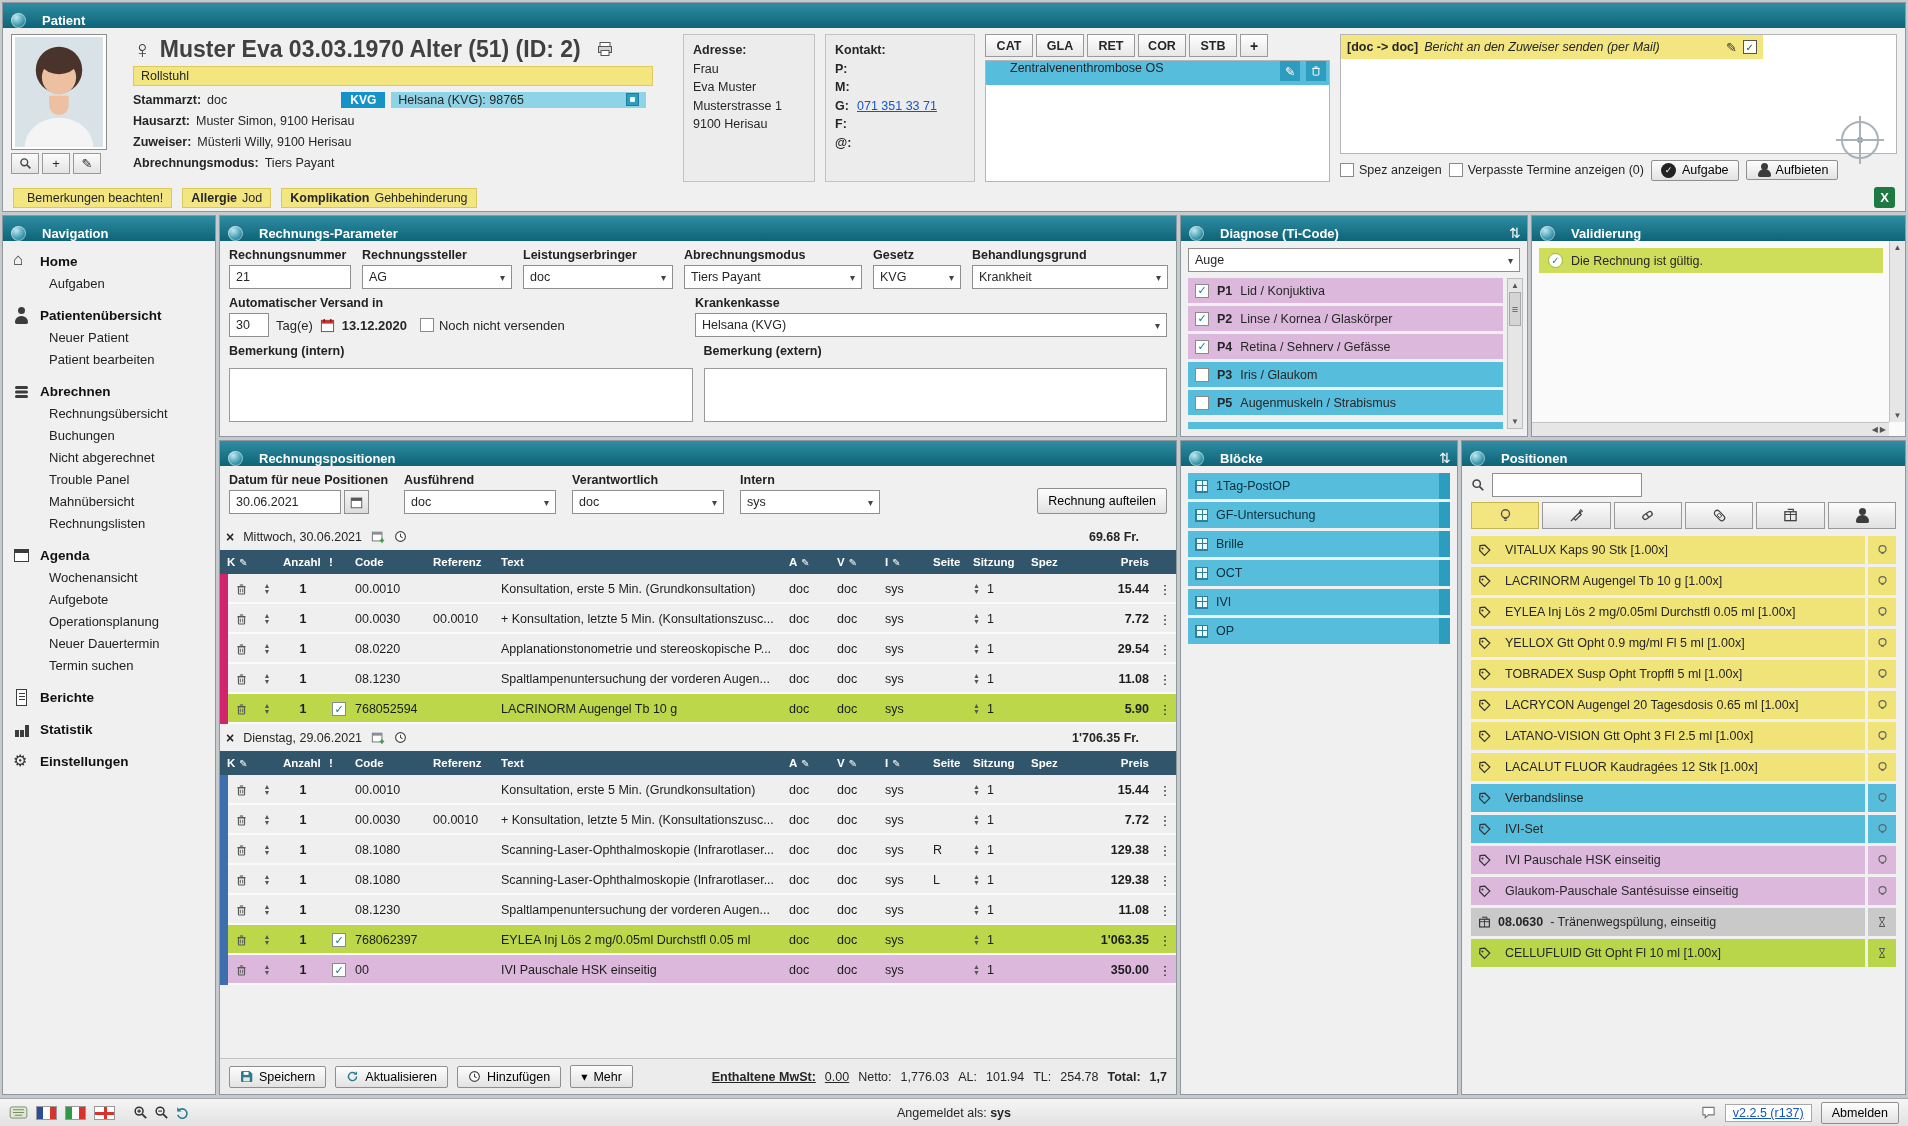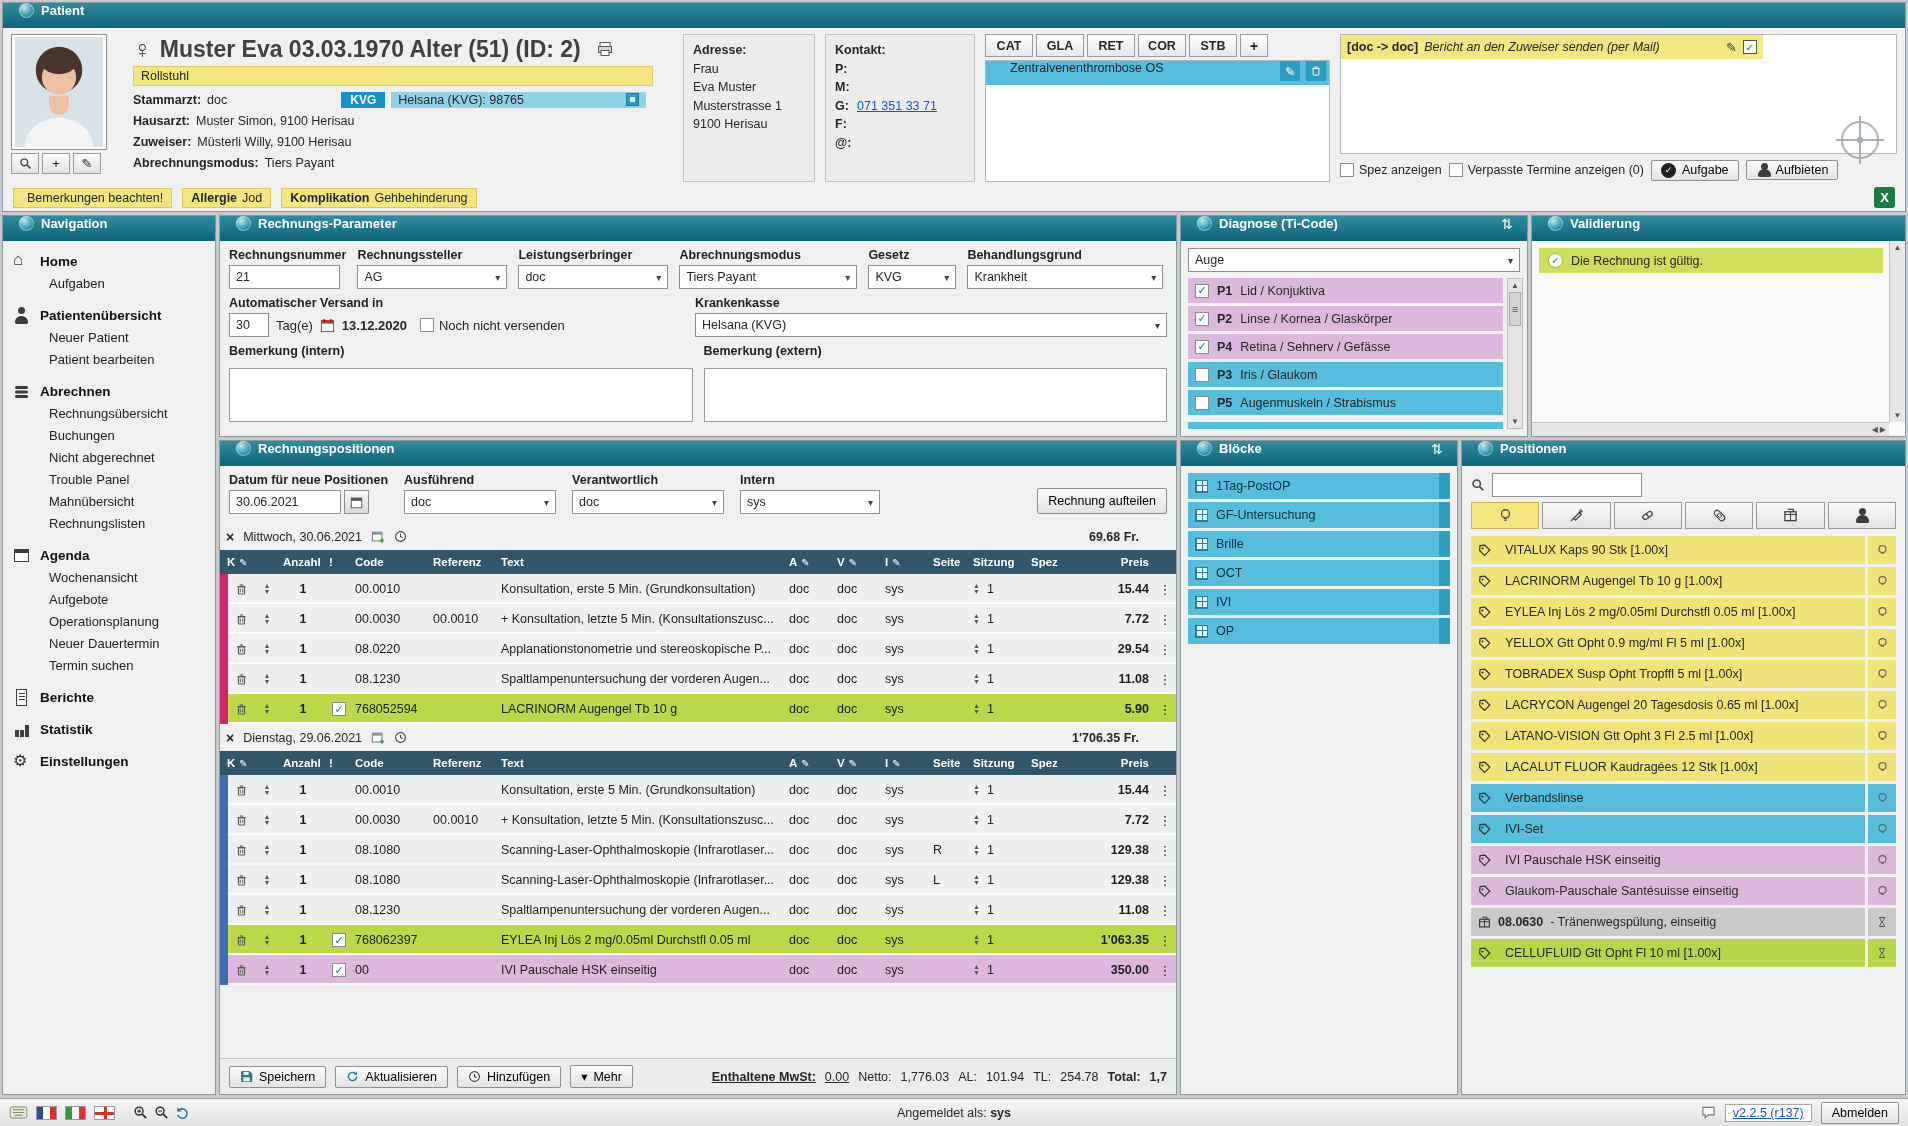--- a/index.html
+++ b/index.html
@@ -3,21 +3,21 @@
 <meta charset="utf-8">
 <title>Patient</title>
 <style>
 *{box-sizing:border-box;margin:0;padding:0}
 html,body{width:1908px;height:1126px}
 body{font-family:"Liberation Sans","DejaVu Sans",sans-serif;font-size:13px;color:#262626;background:#c6cacc;overflow:hidden;display:flex;flex-direction:column}
 svg{display:block}
 b{font-weight:bold}
 
 .panel{background:#f0f0f0;border:1px solid #8f989c;display:flex;flex-direction:column;min-height:0;min-width:0;position:relative}
-.phead{flex:0 0 25px;background:linear-gradient(#2f8da2,#0e6377);color:#fff;display:flex;align-items:flex-start;gap:7px;padding:0 16px;font-weight:bold;font-size:13px}
+.phead{flex:0 0 25px;background:linear-gradient(#2f8da2,#0e6377);color:#fff;display:flex;align-items:flex-end;gap:16px;padding:0 8px;font-weight:bold;font-size:13px}
 .plogo{width:15px;height:15px;border-radius:50%;background:radial-gradient(circle at 35% 30%,#c2e7f0,#3e9cb0 55%,#0d5568);box-shadow:inset 0 0 0 1px rgba(255,255,255,.45);flex:none}
 .phead .hico{margin-left:auto;font-weight:normal;font-size:14px;cursor:pointer;letter-spacing:-2px}
 
 .btn{display:inline-flex;align-items:center;gap:6px;background:linear-gradient(#fdfdfd,#e2e2e2);border:1px solid #8f8f8f;border-radius:2px;padding:3px 10px;font-size:12.5px;cursor:pointer;font-family:inherit;white-space:nowrap}
 .inp,.sel{background:#fff;border:1px solid #8f8f8f;height:24px;display:flex;align-items:center;padding:0 6px;font-size:12.5px}
 .sel{justify-content:space-between;gap:6px;cursor:pointer}
 .sel .val{overflow:hidden;white-space:nowrap}
 .sel .chev{font-size:10px;color:#444}
 .sel.text .chev{visibility:hidden}
 .cb{width:14px;height:14px;border:1px solid #8a8a8a;background:#fff;display:inline-flex;align-items:center;justify-content:center;font-size:11px;color:#0e7c8f;font-weight:bold;flex:none;cursor:pointer}
@@ -102,21 +102,21 @@
 .nico.billing::before{content:"";position:absolute;left:2px;top:3px;width:13px;height:3px;border-radius:2px;background:#3c3c3c;box-shadow:0 4.5px 0 #3c3c3c,0 9px 0 #3c3c3c}
 .nico.calendar::before{content:"";position:absolute;inset:2px 1px;border:1.3px solid #3c3c3c;background:#fff}
 .nico.calendar::after{content:"";position:absolute;left:1px;right:1px;top:2px;height:4px;background:#3c3c3c}
 .nico.report::before{content:"";position:absolute;inset:0 3px;background:#fff;border:1.3px solid #3c3c3c}
 .nico.report::after{content:"";position:absolute;left:6px;top:4px;width:6px;height:1.3px;background:#3c3c3c;box-shadow:0 3px 0 #3c3c3c,0 6px 0 #3c3c3c}
 .nico.stats::before{content:"";position:absolute;left:2px;bottom:1px;width:3.5px;height:7px;background:#3c3c3c;box-shadow:5px 0 0 #3c3c3c}
 .nico.stats::after{content:"";position:absolute;left:12px;bottom:1px;width:3.5px;height:12px;background:#3c3c3c}
 
 .rpbody{flex:1;padding:7px 9px;display:flex;flex-direction:column;gap:7px;overflow:hidden}
 .rprow1{display:flex;gap:11px}
-.rprow1 .field:nth-of-type(1) .sel{width:111px}
+.rprow1 .field:nth-of-type(1) .sel{width:122px}
 .rprow1 .field:nth-of-type(2) .sel{width:150px}
 .rprow1 .field:nth-of-type(3) .sel{width:150px}
 .rprow1 .field:nth-of-type(4) .sel{width:178px}
 .rprow1 .field:nth-of-type(5) .sel{width:88px}
 .rprow1 .field:nth-of-type(6) .sel{width:196px}
 .rprow2{display:flex;gap:11px}
 .versand{flex:0 0 455px}
 .vctrls{display:flex;align-items:center;gap:7px}
 .w40{width:40px}
 .kk-field{flex:1}

